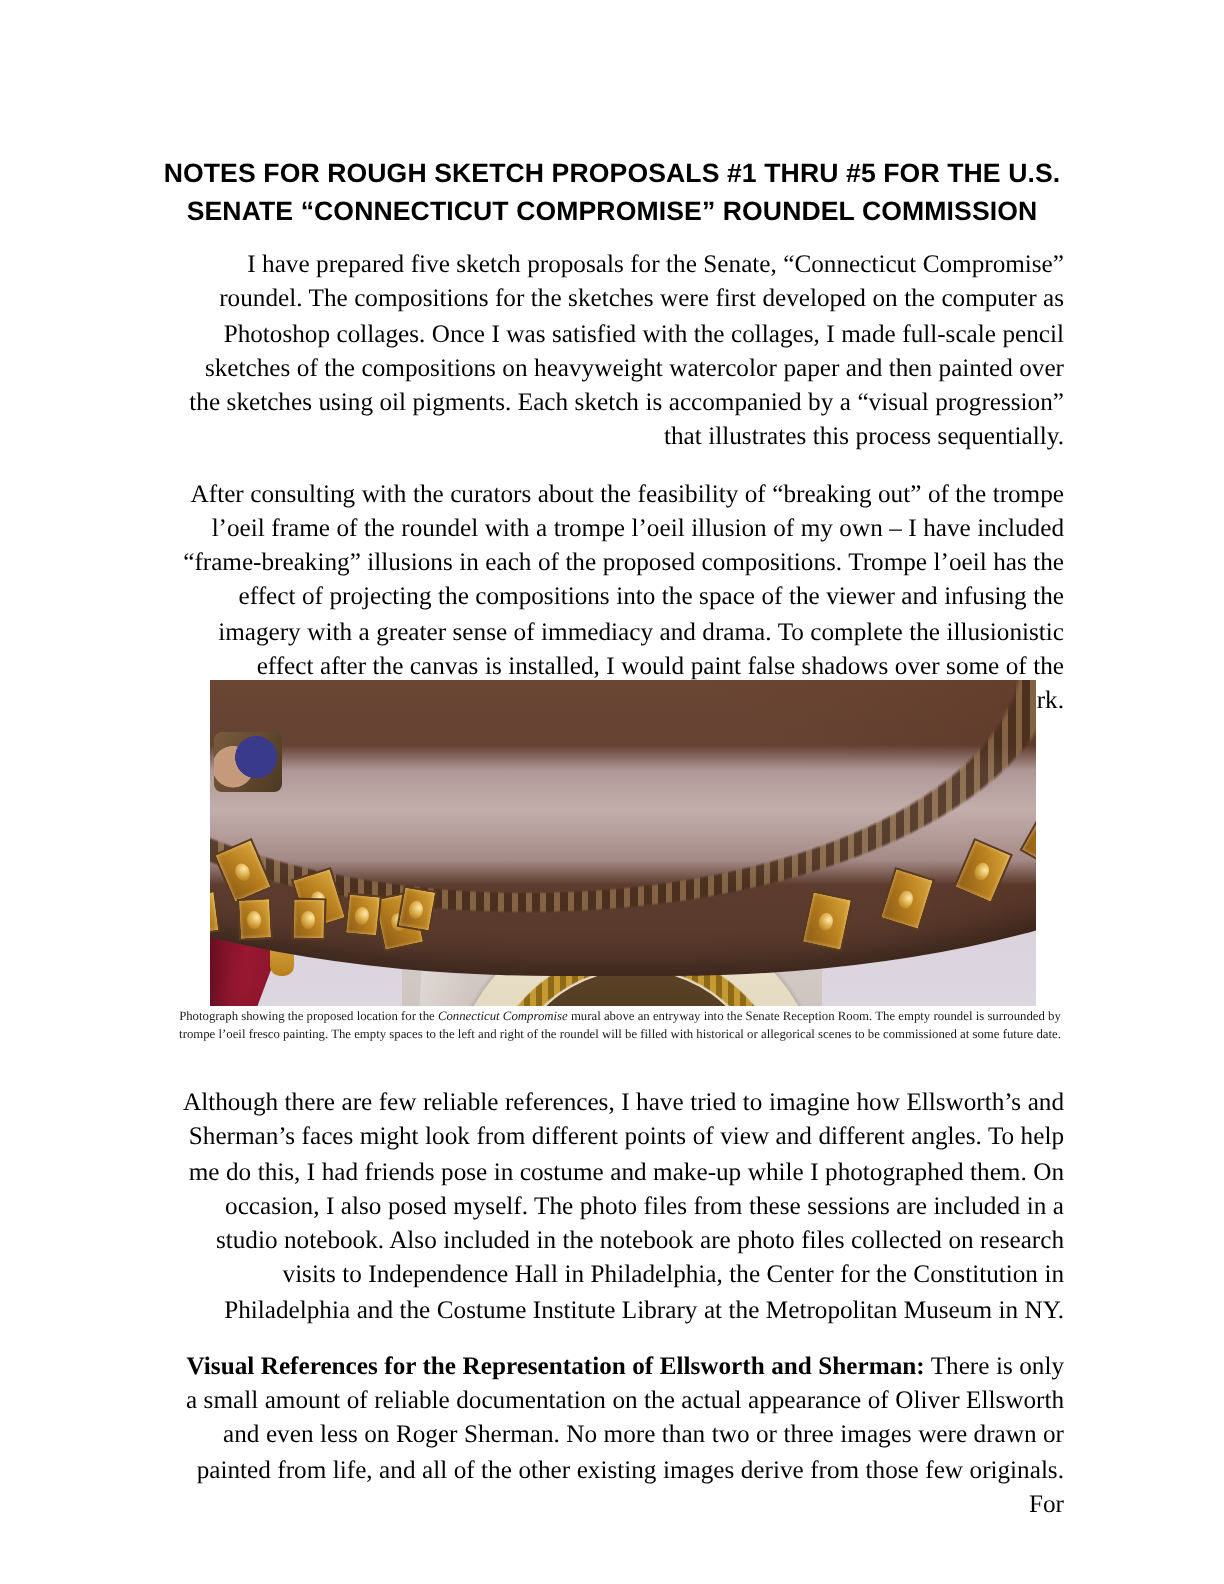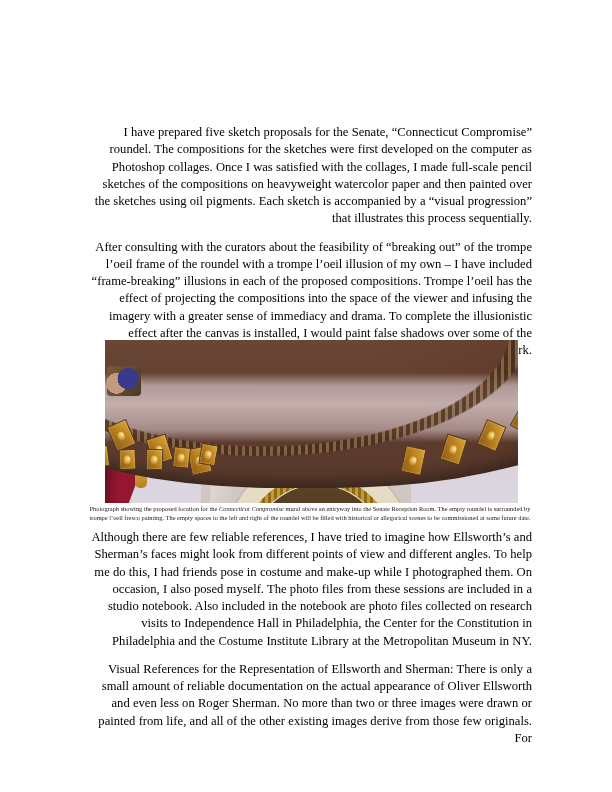--- a/index.html
+++ b/index.html
@@ -49,21 +49,21 @@
   p.para {
     margin: 0 0 11px 0;
     font-size: 12.6px;
     line-height: 17.25px;
     text-align: right;
     word-spacing: 0.1px;
   }
   p.para:last-child { margin-bottom: 0; }
 
   .lead {
-    font-weight: normal;
+    font-weight: bold;
     margin-top: 32px;
   }
 
   
   .figure {
     position: absolute;
     left: 105px;
     top: 340px;
     width: 413px;
     height: 163px;
@@ -327,20 +327,24 @@
     text-align: center;
     color: #1a1a1a;
   }
   .caption i { font-style: italic; }
 </style>
 </head>
 <body>
 
 <div class="page">
 
+  <h1 class="doc-title">
+    <span class="tline">NOTES FOR ROUGH SKETCH PROPOSALS #1 THRU #5 FOR THE U.S.</span>
+    <span class="tline">SENATE “CONNECTICUT COMPROMISE” ROUNDEL COMMISSION</span>
+  </h1>
 
   <div class="body-col">
     <p class="para">I have prepared five sketch proposals for the Senate, “Connecticut Compromise” roundel. The compositions for the sketches were first developed on the computer as Photoshop collages. Once I was satisfied with the collages, I made full-scale pencil sketches of the compositions on heavyweight watercolor paper and then painted over the sketches using oil pigments. Each sketch is accompanied by a “visual progression” that illustrates this process sequentially.</p>
     <p class="para">After consulting with the curators about the feasibility of “breaking out” of the trompe l’oeil frame of the roundel with a trompe l’oeil illusion of my own – I have included “frame-breaking” illusions in each of the proposed compositions. Trompe l’oeil has the effect of projecting the compositions into the space of the viewer and infusing the imagery with a greater sense of immediacy and drama. To complete the illusionistic effect after the canvas is installed, I would paint false shadows over some of the surrounding fresco work.</p>
   </div>
 
   <div class="figure">
     <div class="photo">
       <div class="wall"></div>
 
@@ -389,18 +393,18 @@
         </div>
 
       <div class="fresco-fig"></div>
     </div>
   </div>
 
   <div class="caption">
     <span>Photograph showing the proposed location for the </span><i>Connecticut Compromise</i><span> mural above an entryway into the Senate Reception Room. The empty roundel is surrounded by trompe l’oeil fresco painting. The empty spaces to the left and right of the roundel will be filled with historical or allegorical scenes to be commissioned at some future date.</span>
   </div>
 
-  <div class="body-col" style="top:529px;">
+  <div class="body-col" style="top:543px;">
     <p class="para">Although there are few reliable references, I have tried to imagine how Ellsworth’s and Sherman’s faces might look from different points of view and different angles. To help me do this, I had friends pose in costume and make-up while I photographed them.  On occasion, I also posed myself. The photo files from these sessions are included in a studio notebook. Also included in the notebook are photo files collected on research visits to Independence Hall in Philadelphia, the Center for the Constitution in Philadelphia and the Costume Institute Library at the Metropolitan Museum in NY.</p>
     <p class="para"><span class="lead">Visual References for the Representation of Ellsworth and Sherman:</span><span> There is only a small amount of reliable documentation on the actual appearance of Oliver Ellsworth and even less on Roger Sherman. No more than two or three images were drawn or painted from life, and all of the other existing images derive from those few originals. For</span></p>
   </div>
 
 </div>
 
 </body></html>

